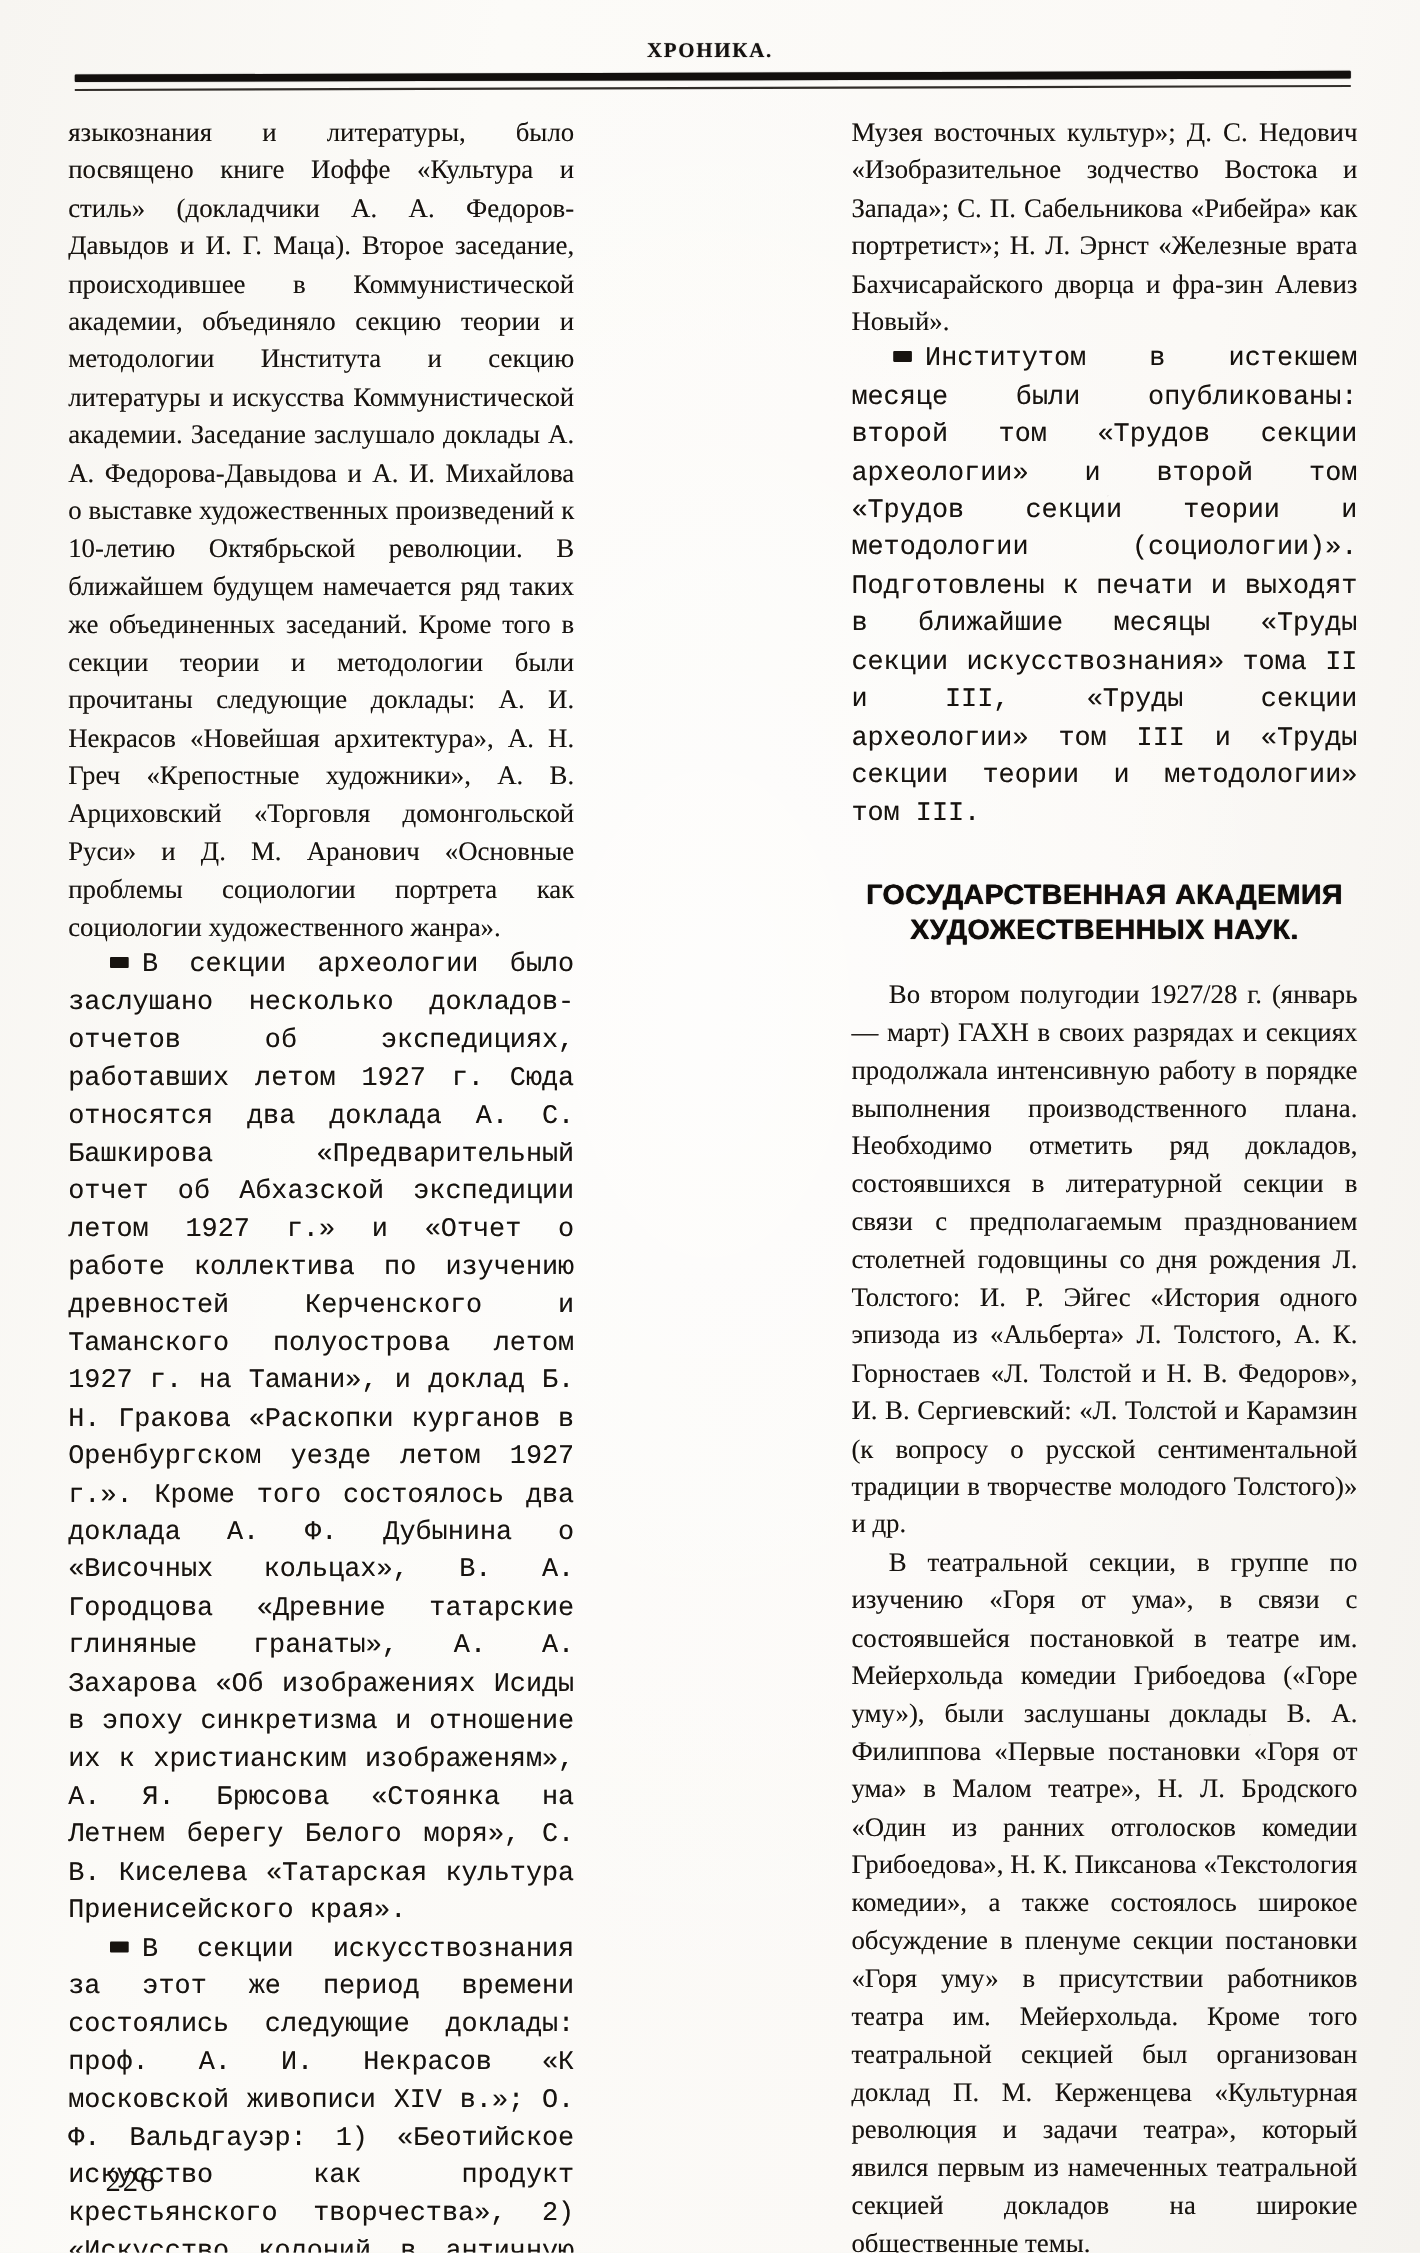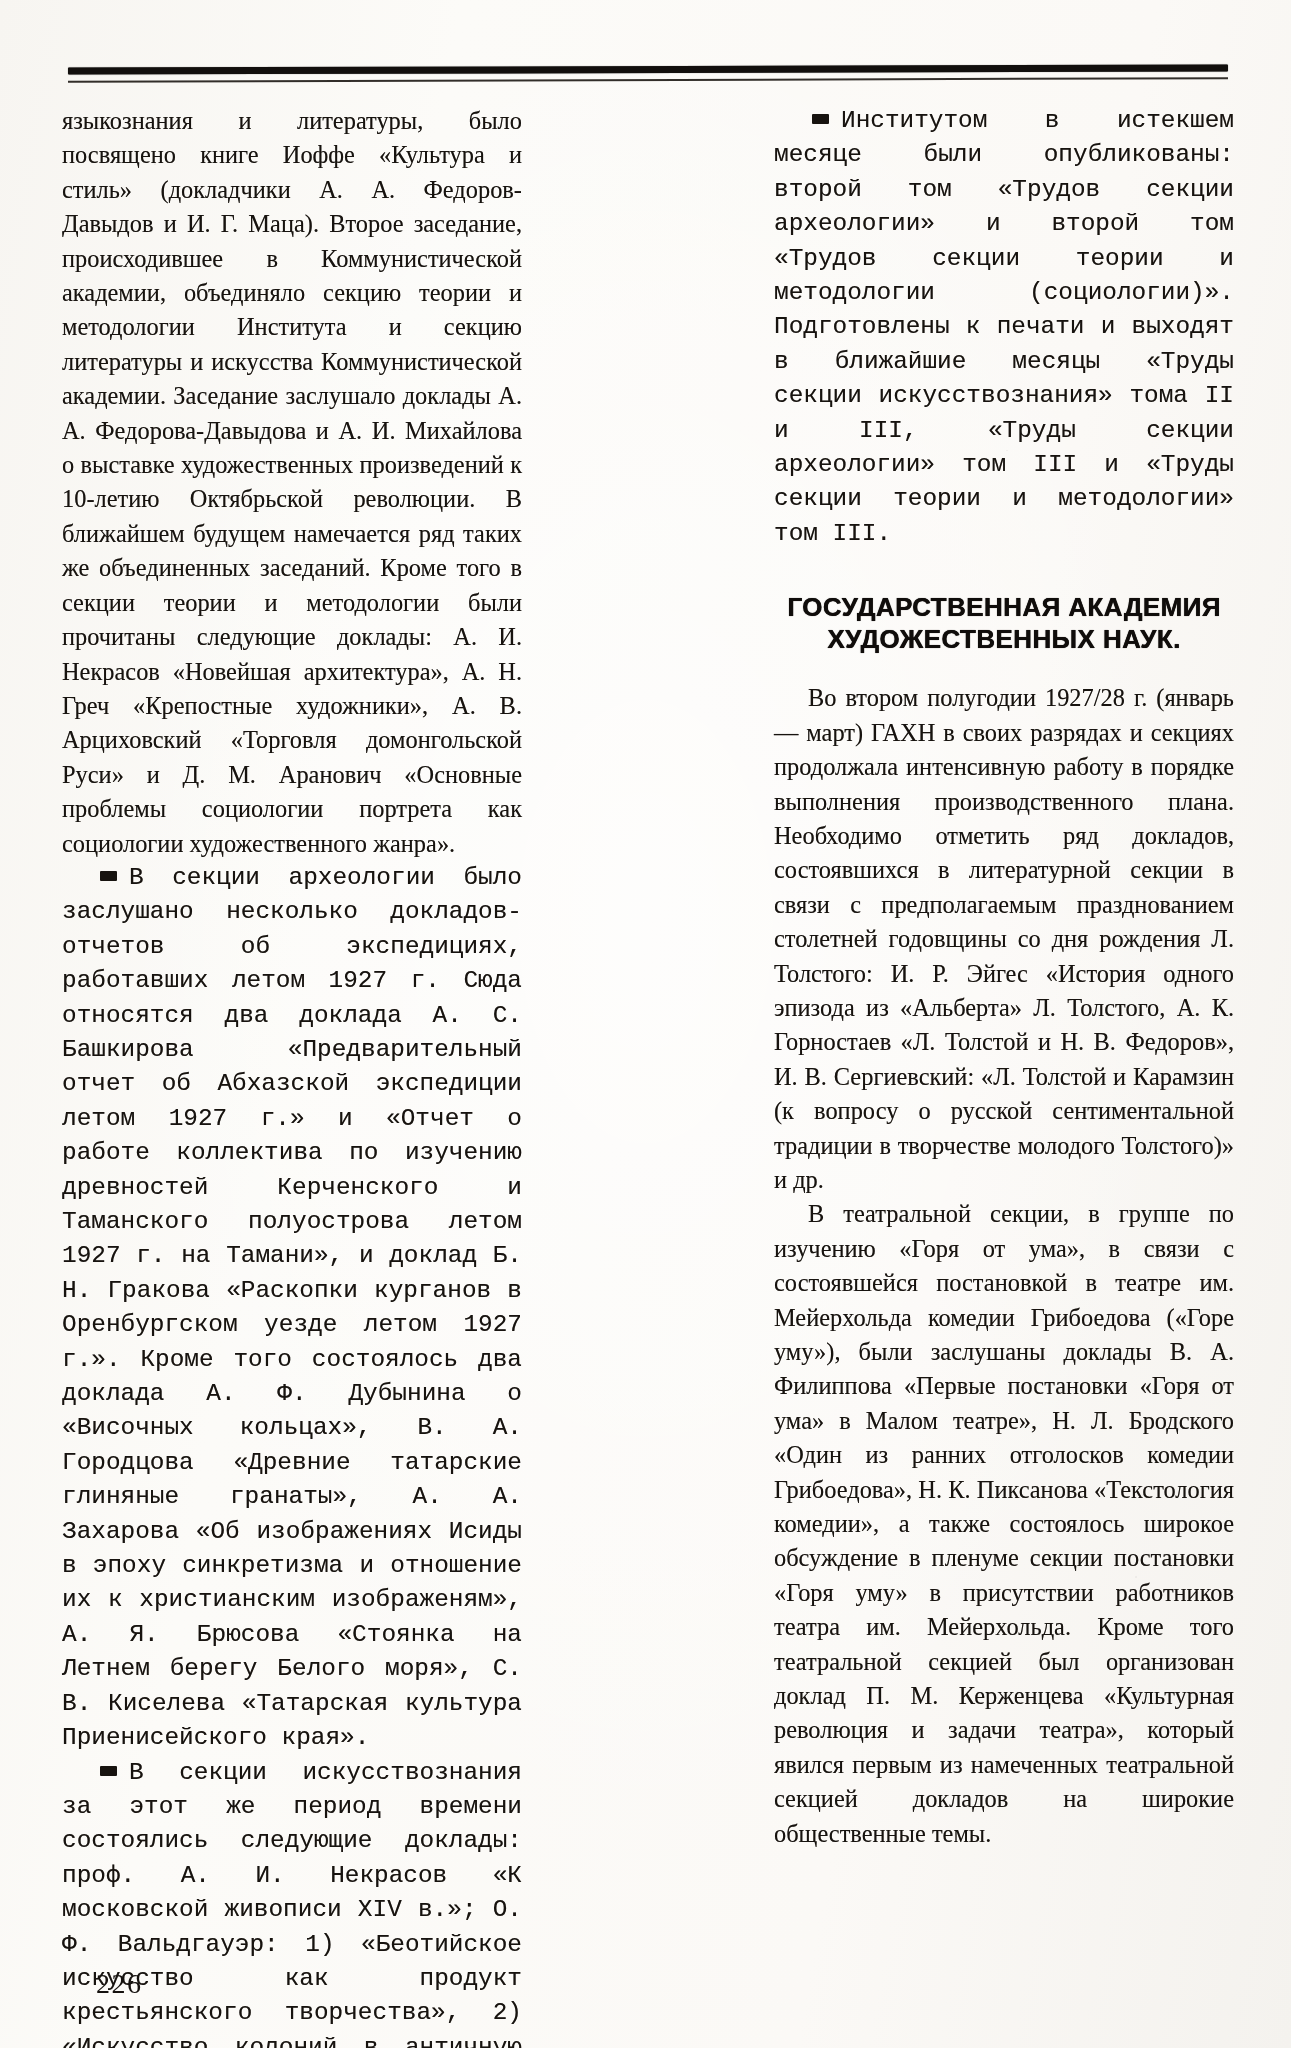--- a/index.html
+++ b/index.html
@@ -144,40 +144,42 @@
       radial-gradient(circle at 35% 61%, rgba(40,34,28,0.08) 0 1px, transparent 1px),
       radial-gradient(circle at 88% 77%, rgba(40,34,28,0.09) 0 1px, transparent 1px),
       radial-gradient(circle at 22% 90%, rgba(40,34,28,0.08) 0 1px, transparent 1px);
   }
 </style>
 </head>
 <body>
 
 <div class="page">
 
+  <div class="running-head">ХРОНИКА.</div>
 
   <div class="rule-wrap">
     <div class="rule-thick"></div>
     <div class="rule-thin"></div>
   </div>
 
   <div class="columns">
 
     <div class="col">
 
       <p class="body indent" style="text-indent: 0px;">языкознания и литературы, было посвящено книге Иоффе «Культура и стиль» (докладчики А. А. Федоров-Давыдов и И. Г. Маца). Второе заседание, происходившее в Коммунистической академии, объединяло секцию теории и методологии Института и секцию литературы и искусства Коммунистической академии. Заседание заслушало доклады А. А. Федорова-Давыдова и А. И. Михайлова о выставке художественных произведений к 10-летию Октябрьской революции. В ближайшем будущем намечается ряд таких же объединенных заседаний. Кроме того в секции теории и методологии были прочитаны следующие доклады: А. И. Некрасов «Новейшая архитектура», А. Н. Греч «Крепостные художники», А. В. Арциховский «Торговля домонгольской Руси» и Д. М. Аранович «Основные проблемы социологии портрета как социологии художественного жанра».</p>
 
       <p class="body bulleted"><span class="bullet-mark"></span><span>В секции археологии было заслушано несколько докладов-отчетов об экспедициях, работавших летом 1927 г. Сюда относятся два доклада А. С. Башкирова «Предварительный отчет об Абхазской экспедиции летом 1927 г.» и «Отчет о работе коллектива по изучению древностей Керченского и Таманского полуострова летом 1927 г. на Тамани», и доклад Б. Н. Гракова «Раскопки курганов в Оренбургском уезде летом 1927 г.». Кроме того состоялось два доклада А. Ф. Дубынина о «Височных кольцах», В. А. Городцова «Древние татарские глиняные гранаты», А. А. Захарова «Об изображениях Исиды в эпоху синкретизма и отношение их к христианским изображеням», А. Я. Брюсова «Стоянка на Летнем берегу Белого моря», С. В. Киселева «Татарская культура Приенисейского края».</span></p>
 
       <p class="body bulleted"><span class="bullet-mark"></span><span>В секции искусствознания за этот же период времени состоялись следующие доклады: проф. А. И. Некрасов «К московской живописи XIV в.»; О. Ф. Вальдгауэр: 1) «Беотийское искусство как продукт крестьянского творчества», 2) «Искусство колоний в античную эпоху»; А. Н. Греч «Русская деревянная классика»; М. В. Алпатов «Круг в русской живописи»; М. И. Соколова «Японская скульптура по материалу</span></p>
 
     </div>
 
     <div class="col">
 
+      <p class="body runon" style="text-indent: 0px;">Музея восточных культур»; Д. С. Недович «Изобразительное зодчество Востока и Запада»; С. П. Сабельникова «Рибейра» как портретист»; Н. Л. Эрнст «Железные врата Бахчисарайского дворца и фра-зин Алевиз Новый».</p>
 
       <p class="body bulleted"><span class="bullet-mark"></span><span>Институтом в истекшем месяце были опубликованы: второй том «Трудов секции археологии» и второй том «Трудов секции теории и методологии (социологии)». Подготовлены к печати и выходят в ближайшие месяцы «Труды секции искусствознания» тома II и III, «Труды секции археологии» том III и «Труды секции теории и методологии» том III.</span></p>
 
       <h2 class="section-heading">
         <span class="hl">ГОСУДАРСТВЕННАЯ АКАДЕМИЯ</span>
         <span class="hl">ХУДОЖЕСТВЕННЫХ НАУК.</span>
       </h2>
 
       <p class="body indent" style="text-indent: 34px;">Во втором полугодии 1927/28 г. (январь — март) ГАХН в своих разрядах и секциях продолжала интенсивную работу в порядке выполнения производственного плана. Необходимо отметить ряд докладов, состоявшихся в литературной секции в связи с предполагаемым празднованием столетней годовщины со дня рождения Л. Толстого: И. Р. Эйгес «История одного эпизода из «Альберта» Л. Толстого, А. К. Горностаев «Л. Толстой и Н. В. Федоров», И. В. Сергиевский: «Л. Толстой и Карамзин (к вопросу о русской сентиментальной традиции в творчестве молодого Толстого)» и др.</p>
 

